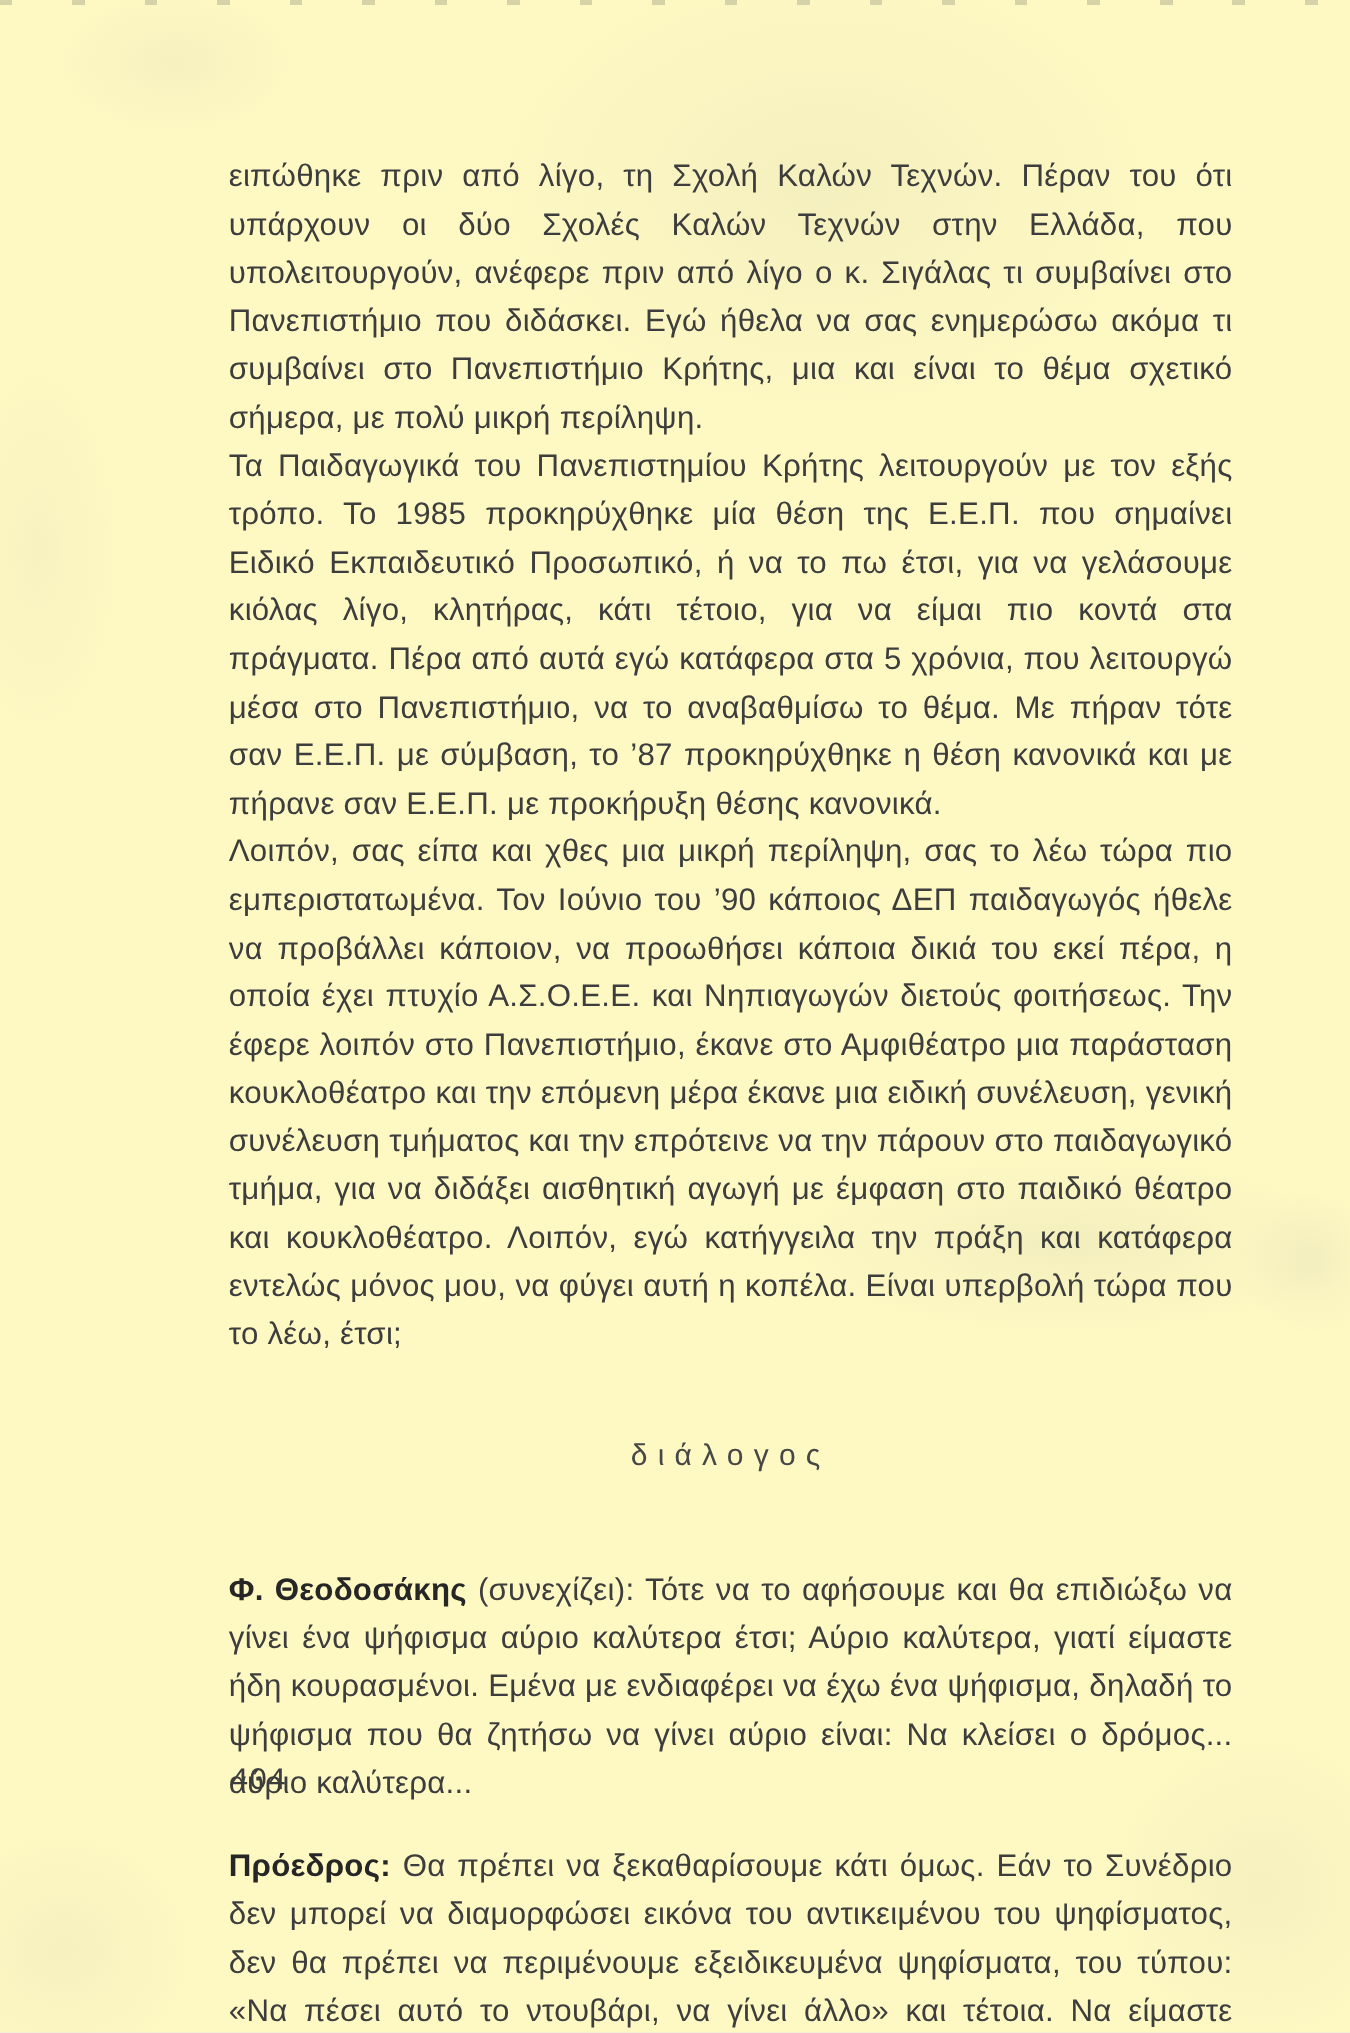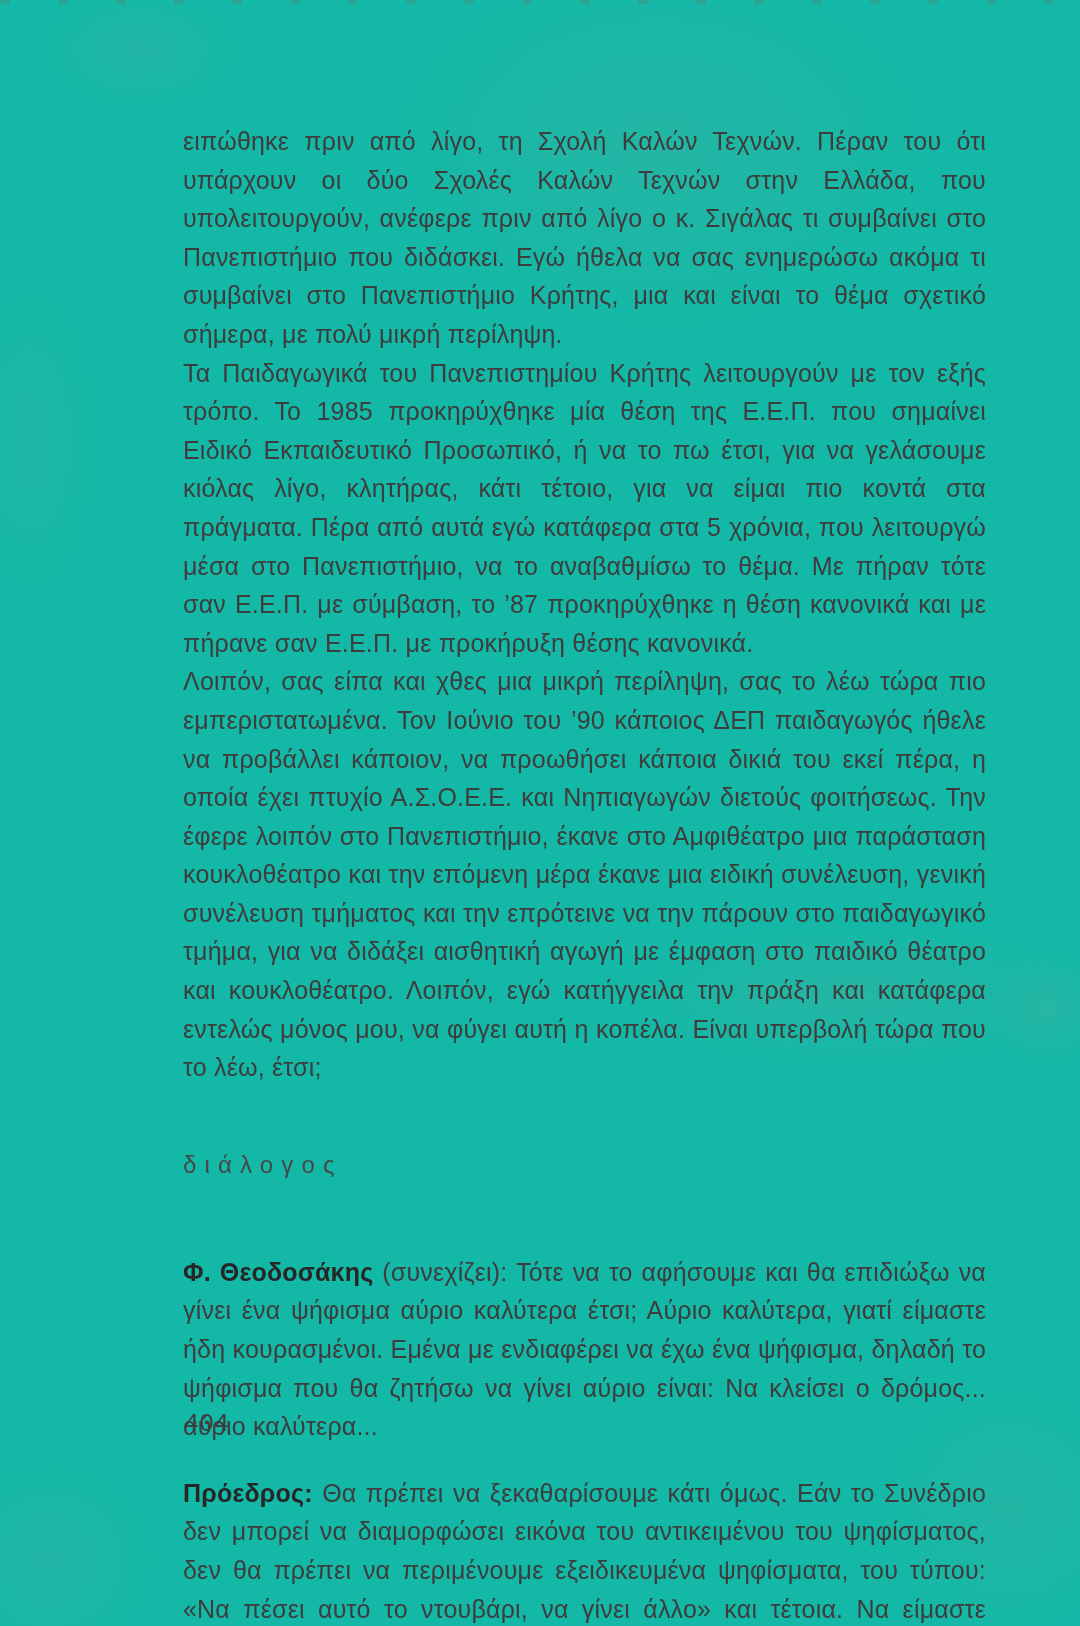--- a/index.html
+++ b/index.html
@@ -1,20 +1,20 @@
 <!DOCTYPE html>
 <html lang="el"><head>
 <meta charset="utf-8">
 <style>
   html,body{margin:0;padding:0;background:#e9e9e6;}
   .page{
     position:relative;
     width:1080px;height:1626px;
     margin:0 auto;
-    background:#14b8a6;
+    background:#fef9c3;
     overflow:hidden;
     font-family:"Liberation Sans","DejaVu Sans",sans-serif;
     color:#3d3d3d;
   }
   
   .smudge{
     position:absolute;border-radius:50%;pointer-events:none;
     background:radial-gradient(closest-side, rgba(165,165,152,0.20), rgba(165,165,152,0));
   }
   .smudge.s1{left:380px;top:-40px;width:560px;height:380px;opacity:.55;}
@@ -35,21 +35,21 @@
   .body-par{
     margin:0;
     font-size:25px;line-height:38.6px;
     text-align:justify;text-justify:inter-word;
     letter-spacing:.2px;
   }
   .dialog-heading{
     margin:64px 0 74px;
     font-size:24px;font-weight:400;
     letter-spacing:.34em;
-    text-align:left;
+    text-align:center;
     color:#474747;
   }
   .dialog-par{
     margin:0;
     font-size:25px;line-height:38.6px;
     text-align:justify;text-justify:inter-word;
     letter-spacing:.2px;
   }
   .dialog-par + .dialog-par{margin-top:28px;}
   .speaker{font-weight:700;color:#262626;}

